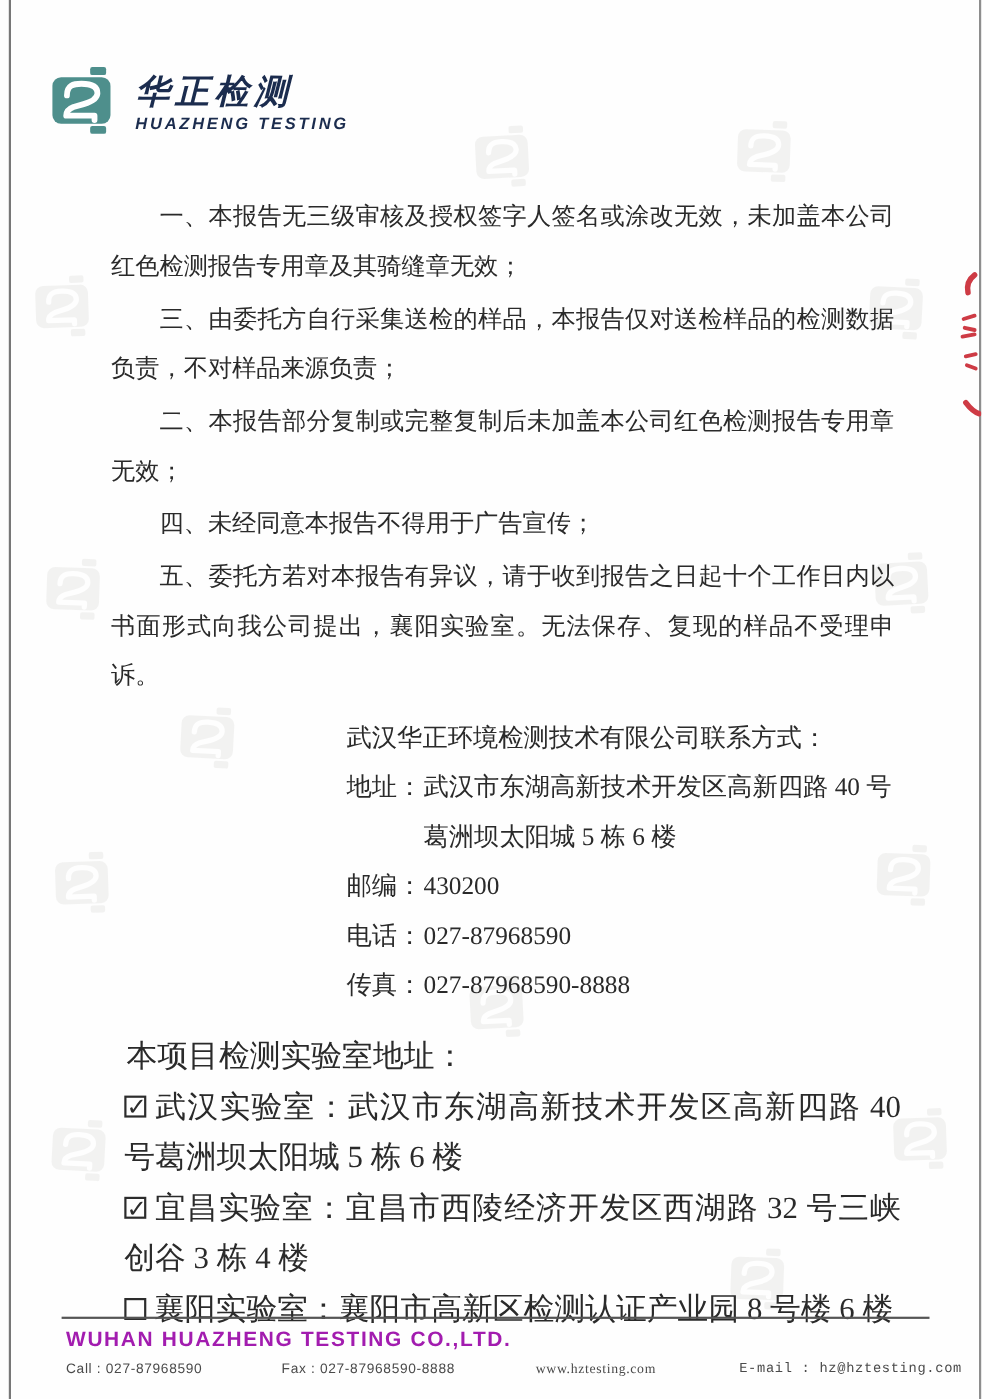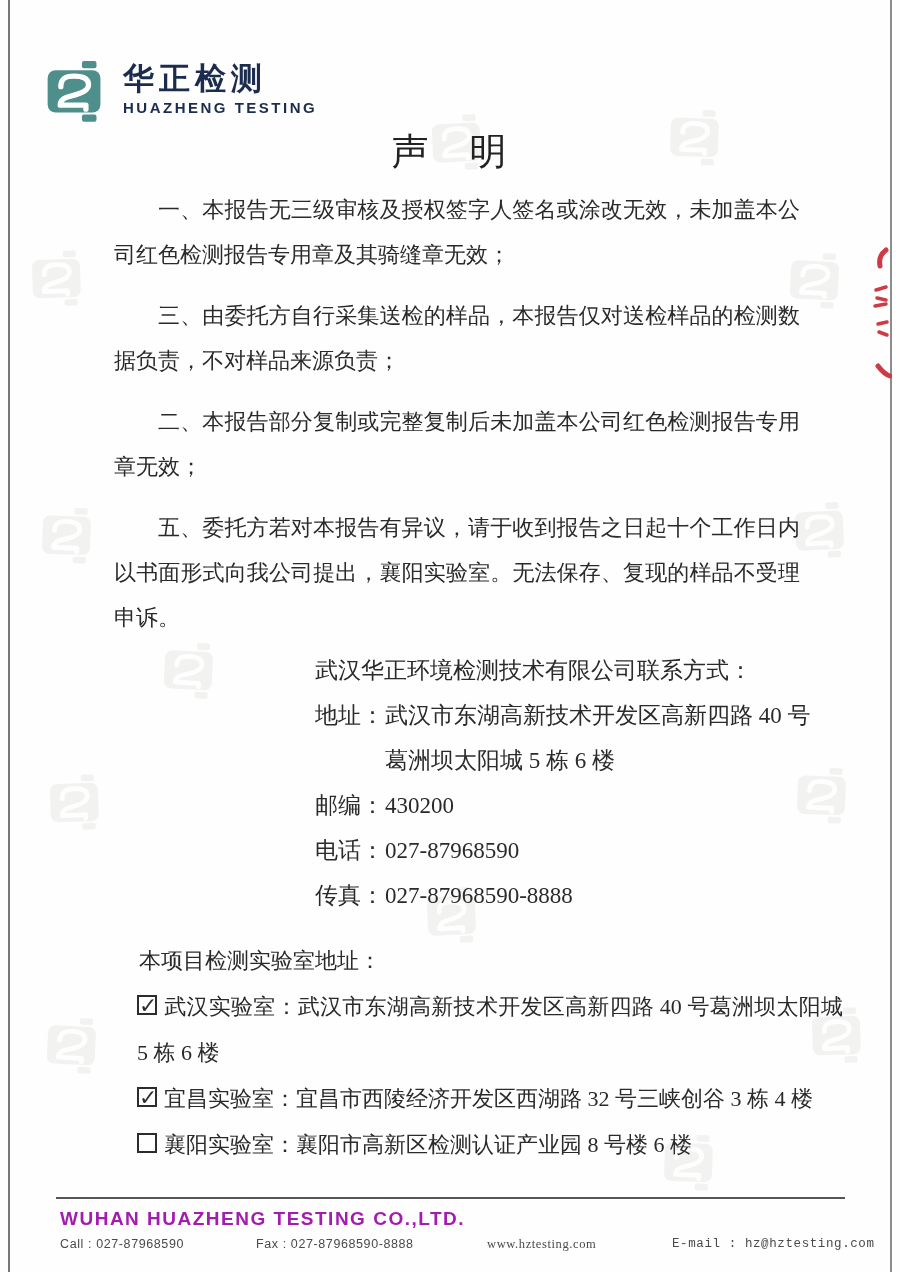--- a/index.html
+++ b/index.html
@@ -9,46 +9,46 @@
     background:#fefefe;
     overflow:hidden;
     font-family:"Liberation Serif","DejaVu Serif",serif;
     color:#2a2a2a;
   }
   
   .edge-left{position:absolute;left:8px;top:0;width:2px;height:1272px;background:#777;}
   .edge-right{position:absolute;left:890px;top:0;width:2px;height:1272px;background:#8d8d8d;}
 
   
-  .logo{position:absolute;left:45px;top:58px;display:flex;align-items:flex-start;}
+  .logo{position:absolute;left:45px;top:58px;display:flex;align-items:center;font-style:italic;}
   .logo-icon{width:66px;height:68px;color:#4e8f8c;}
   .logo-text{margin-left:12px;padding-top:4px;}
   .logo-cn{font-size:31px;font-weight:700;color:#1b2c4e;letter-spacing:5px;font-family:"Liberation Serif","DejaVu Serif",serif;line-height:1.1;}
   .logo-en{font-size:15px;font-weight:700;color:#1b2c4e;letter-spacing:2.5px;margin-top:3px;font-family:"Liberation Sans","DejaVu Sans",sans-serif;}
 
   
   .wm{position:absolute;width:60px;height:62px;color:#b9b9b4;opacity:.16;}
   .wm svg{width:100%;height:100%;}
 
   
   .doc-title{position:absolute;left:0;top:127px;width:100%;text-align:center;
     font-size:37px;letter-spacing:2px;color:#222;}
 
   
   .body-text{position:absolute;left:98px;top:171px;width:718px;}
-  .body-text p{margin:16px;font-size:22px;line-height:45px;text-indent:44px;text-align:justify;}
+  .body-text p{margin:3px;font-size:22px;line-height:45px;text-indent:44px;text-align:justify;}
 
   
   .contact{position:absolute;left:315px;top:648px;font-size:23px;line-height:45px;}
   .c-row{display:flex;}
   .c-label{width:70px;flex:0 0 auto;}
   .c-val{white-space:nowrap;}
 
   
-  .labs{position:absolute;left:113px;top:938px;width:706px;font-size:22px;line-height:46px;margin-left:24px;}
+  .labs{position:absolute;left:113px;top:938px;width:706px;font-size:28px;line-height:46px;}
   .labs-heading{margin:0 0 0 2px;}
   .lab{text-align:justify;}
   .cb{display:inline-block;width:16px;height:16px;border:2px solid #2c2c2c;
       position:relative;margin-right:7px;vertical-align:-1px;}
   .cb.checked::after{content:"✓";position:absolute;left:0px;top:-14px;font-size:22px;color:#2c2c2c;}
 
   
   .seal{position:absolute;left:856px;top:246px;width:36px;height:140px;color:#ce3b45;}
 
   
@@ -131,26 +131,26 @@
 
   <div class="seal">
     <svg viewBox="0 0 36 140" width="36" height="140">
       <path d="M 30 4 Q 22 10 24 20" fill="none" stroke="currentColor" stroke-width="5" stroke-linecap="round"></path>
       <path d="M 20 44 l 10 -3 M 21 52 l 9 2 M 19 60 l 11 -2" fill="none" stroke="currentColor" stroke-width="3.5" stroke-linecap="round"></path>
       <path d="M 22 78 l 9 -2 M 23 86 l 8 3" fill="none" stroke="currentColor" stroke-width="3.5" stroke-linecap="round"></path>
       <path d="M 22 120 Q 28 128 34 130" fill="none" stroke="currentColor" stroke-width="5" stroke-linecap="round"></path>
     </svg>
   </div>
 
-  <div class="doc-title">声　明</div>
 
   <div class="body-text">
     <p>一、本报告无三级审核及授权签字人签名或涂改无效，未加盖本公司红色检测报告专用章及其骑缝章无效；</p>
     <p>三、由委托方自行采集送检的样品，本报告仅对送检样品的检测数据负责，不对样品来源负责；</p>
     <p>二、本报告部分复制或完整复制后未加盖本公司红色检测报告专用章无效；</p>
+    <p>四、未经同意本报告不得用于广告宣传；</p>
     <p>五、委托方若对本报告有异议，请于收到报告之日起十个工作日内以书面形式向我公司提出，襄阳实验室。无法保存、复现的样品不受理申诉。</p>
   </div>
 
   <div class="contact">
     <div class="c-row">
       <span>武汉华正环境检测技术有限公司联系方式：</span>
     </div>
     <div class="c-row">
       <span class="c-label">地址：</span>
       <span class="c-val">

